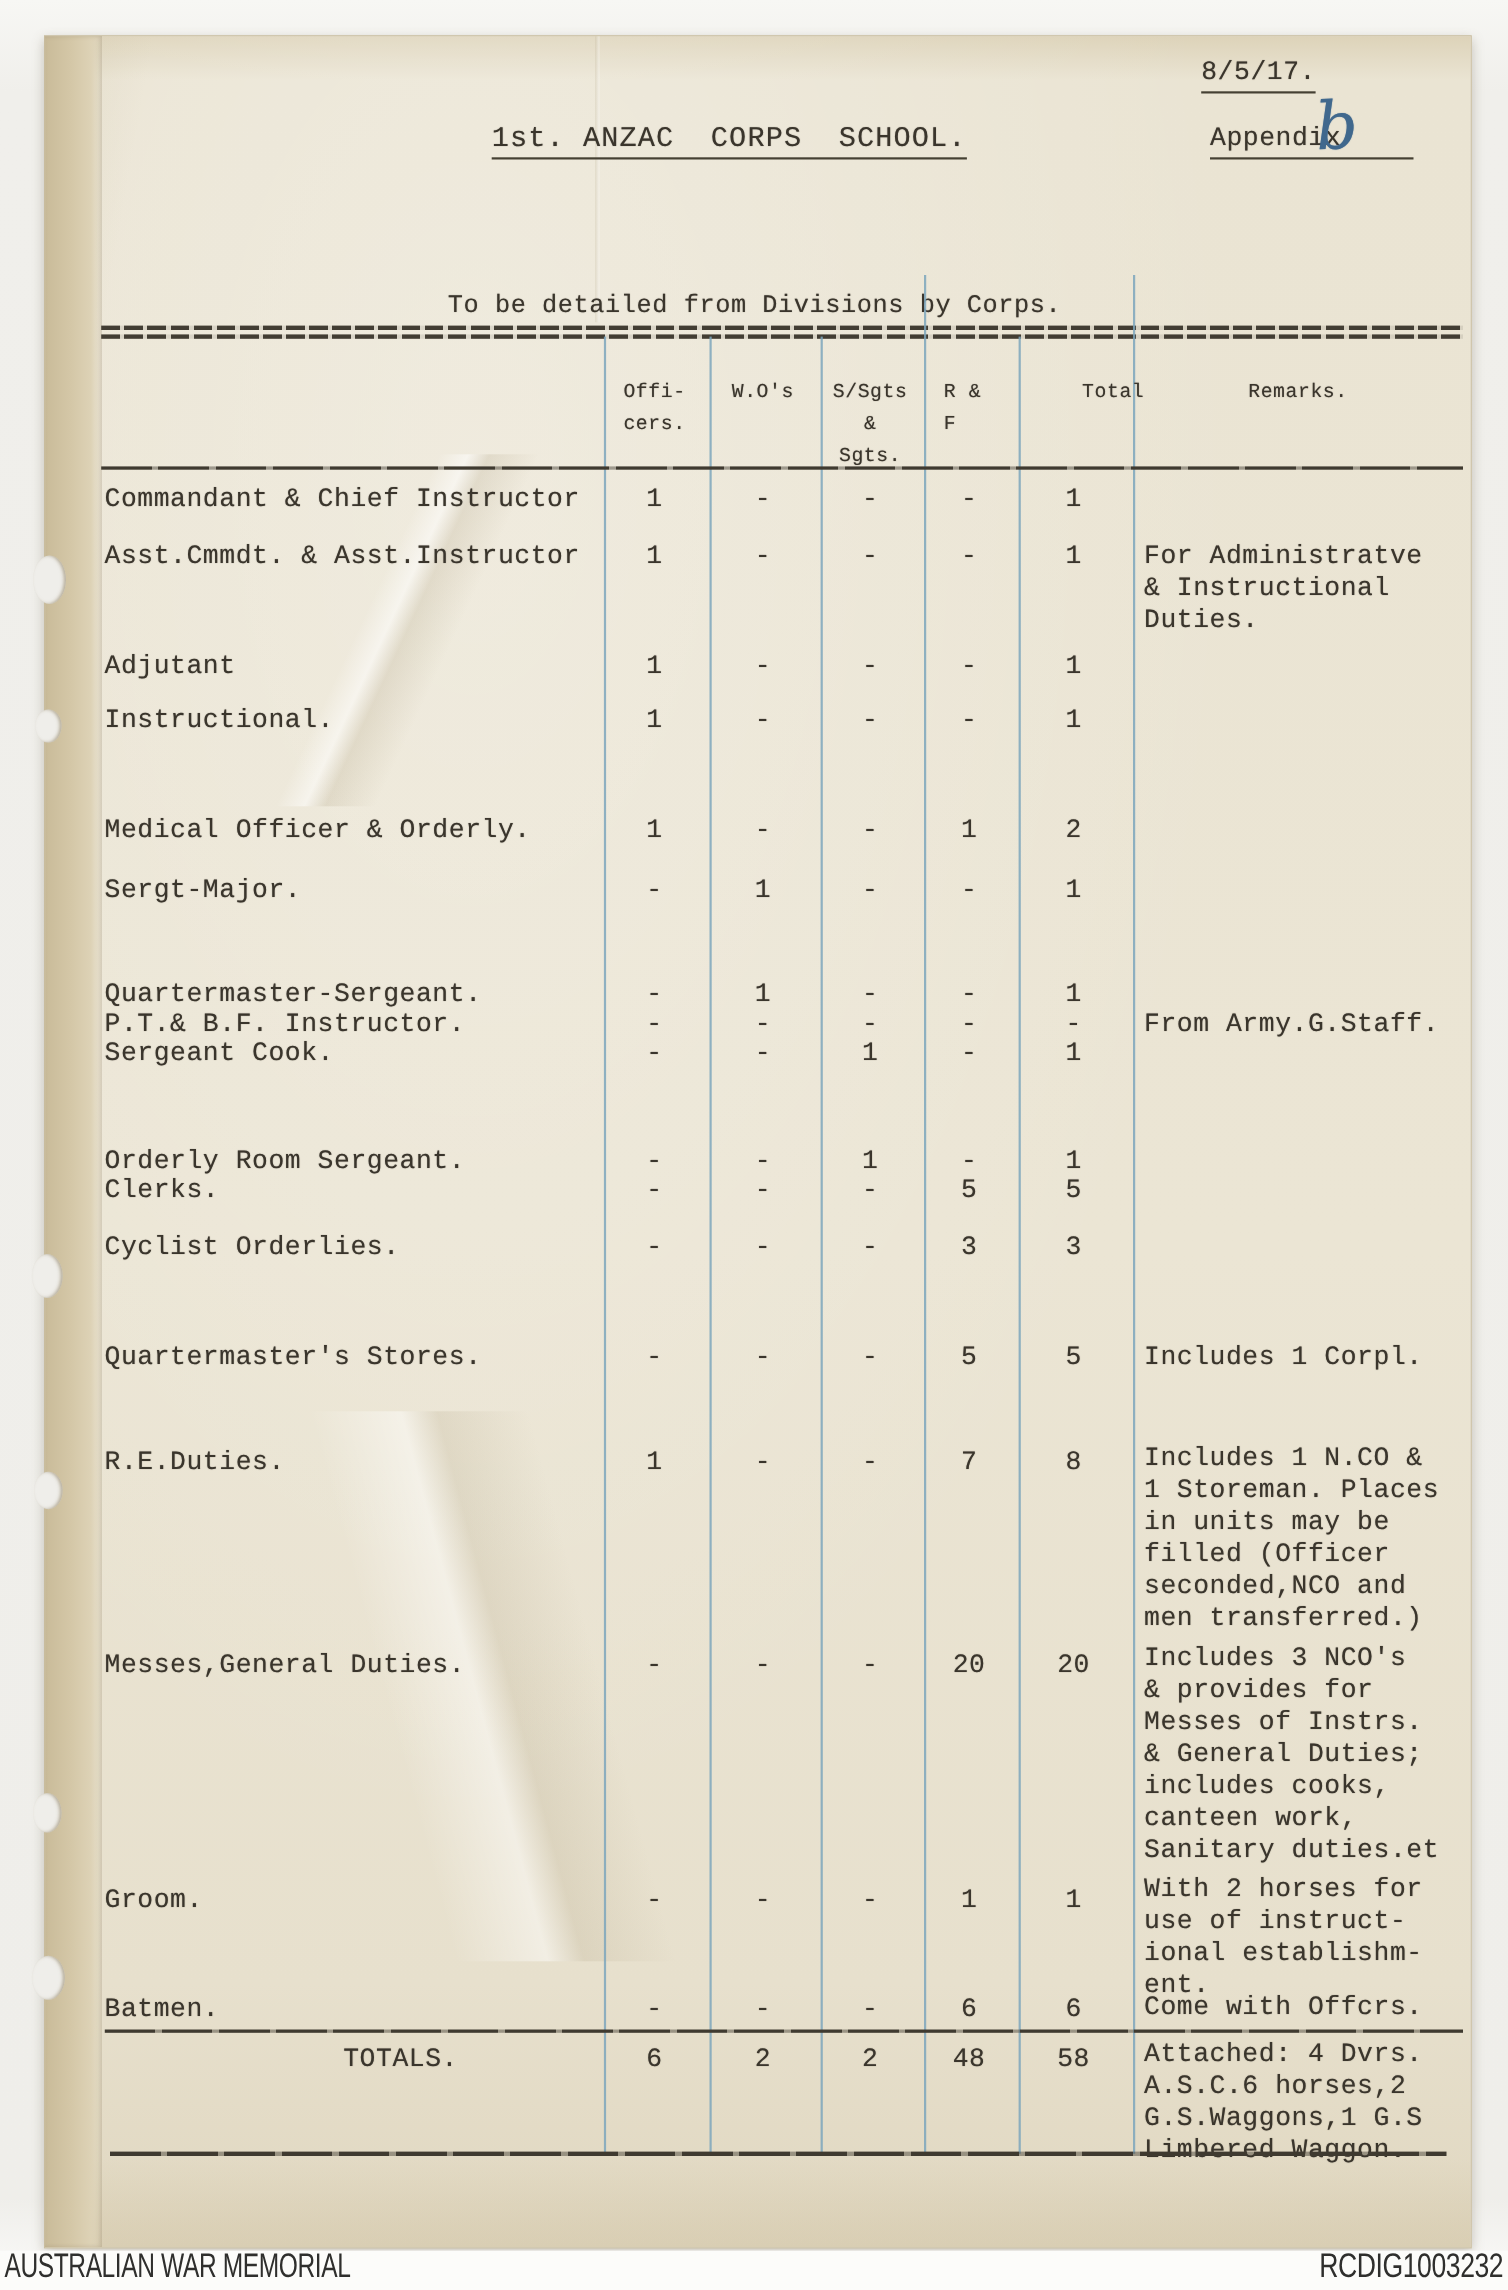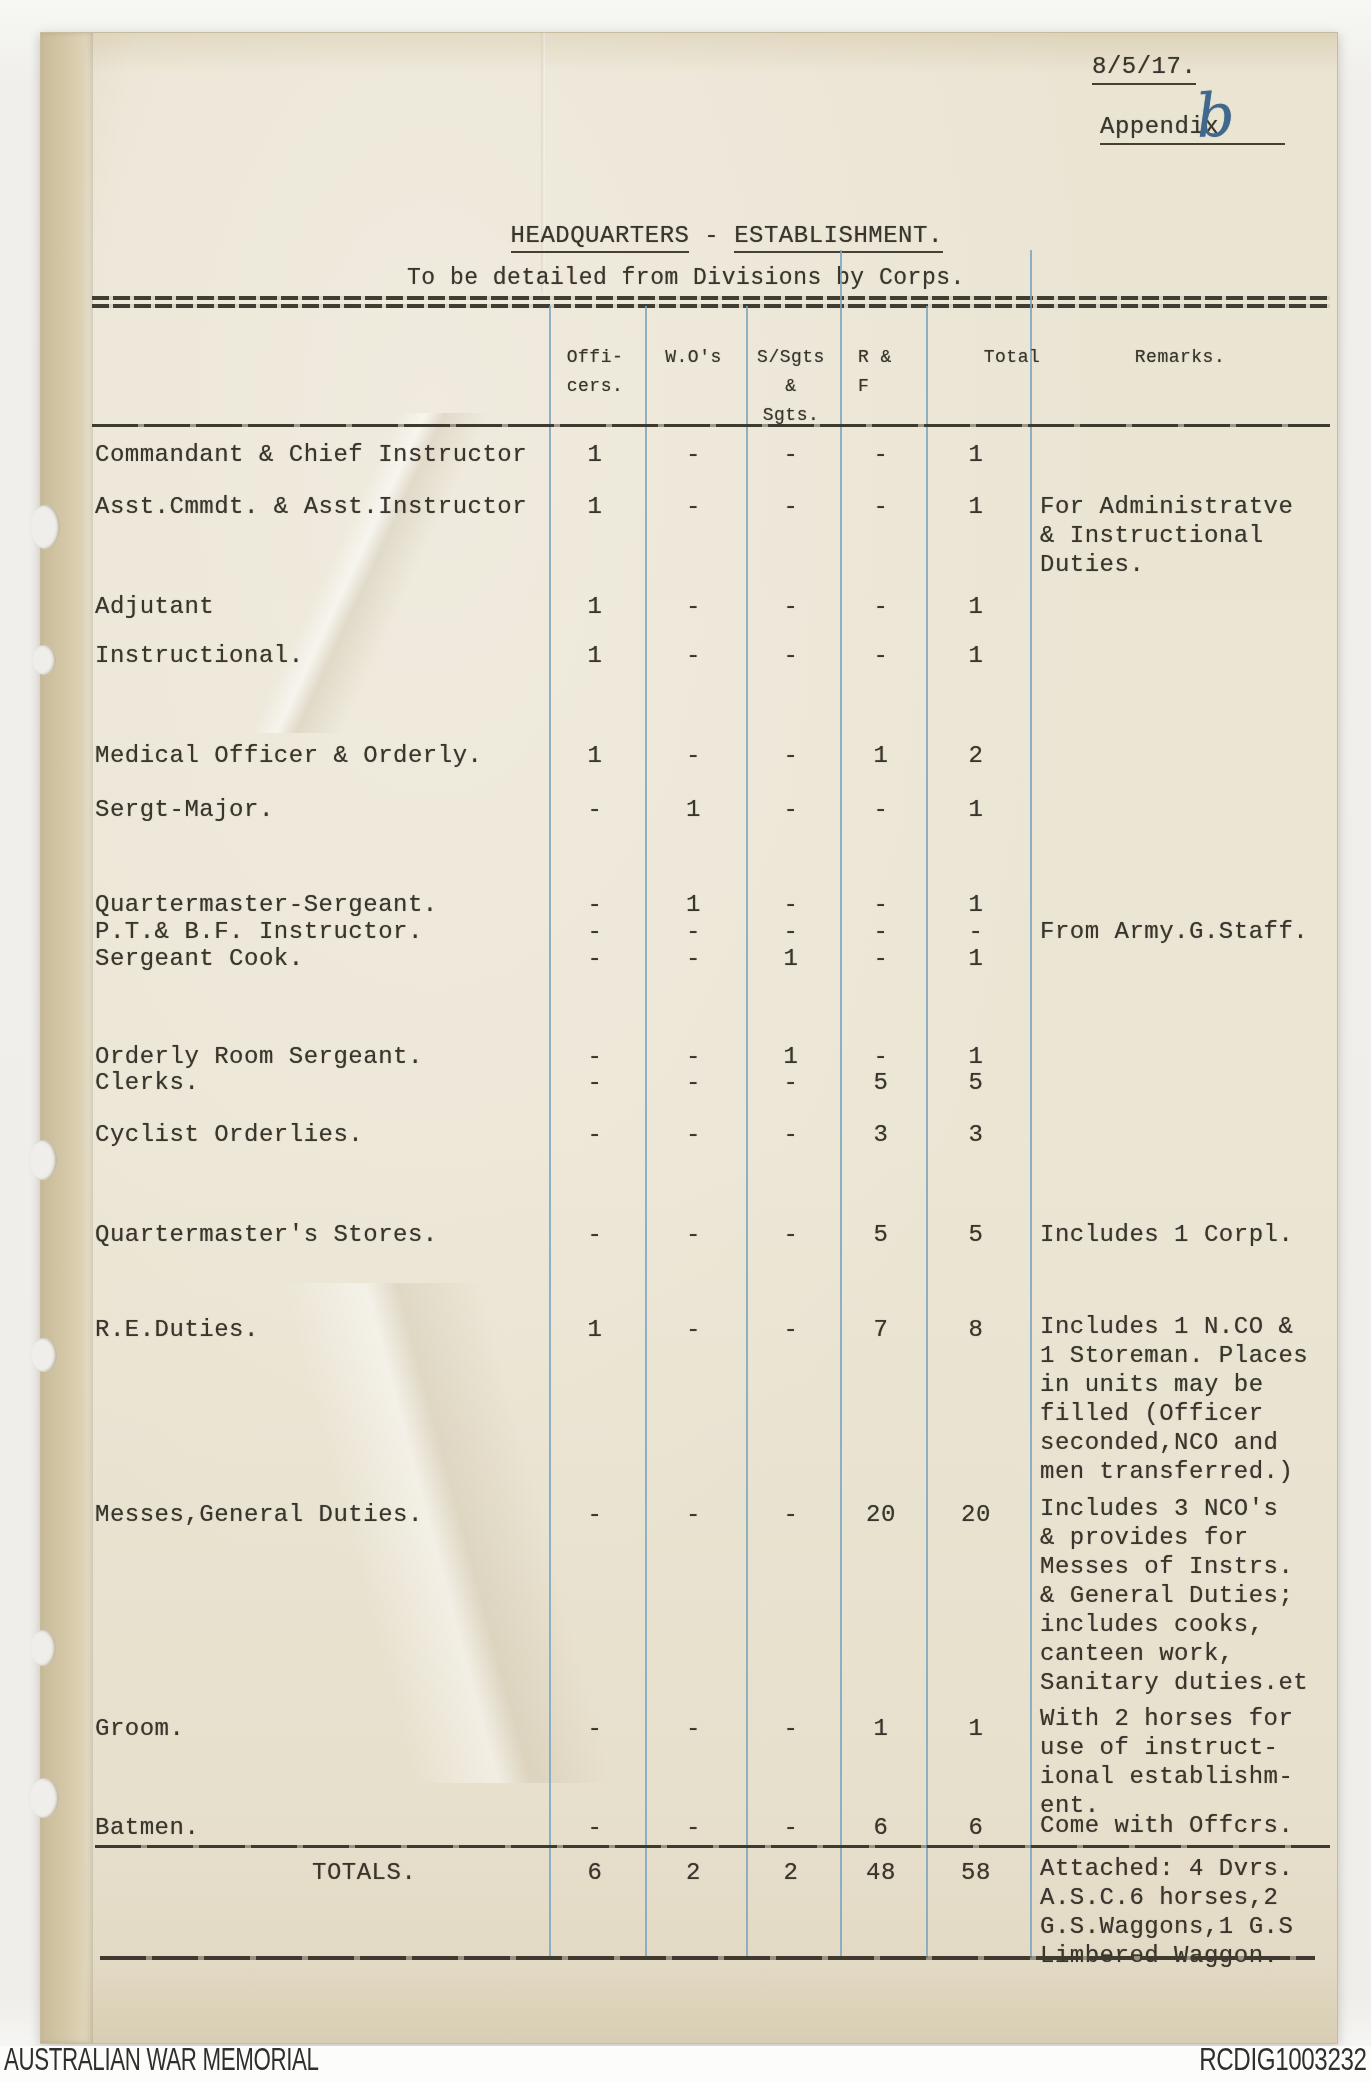--- a/index.html
+++ b/index.html
@@ -83,26 +83,24 @@
   </div>
 
   <div class="tear" style="left:30px;top:505px;width:30px;height:44px;"></div>
   <div class="tear" style="left:32px;top:645px;width:24px;height:30px;"></div>
   <div class="tear" style="left:29px;top:1140px;width:28px;height:40px;"></div>
   <div class="tear" style="left:31px;top:1338px;width:26px;height:34px;"></div>
   <div class="tear" style="left:30px;top:1630px;width:26px;height:36px;"></div>
   <div class="tear" style="left:29px;top:1778px;width:30px;height:40px;"></div>
 
   <div class="tw uline" style="left:1092px;top:52px;">8/5/17.</div>
+  <div class="tw title uline" style="left:447px;top:112px;">1st. ANZAC  CORPS  SCHOOL.</div>
   <div class="tw uline" style="left:1100px;top:112px;width:185px;">Appendix</div>
   <div id="appendix-b" style="left:1196px;top:80px;">b</div>
 
-  <div class="tw" style="left:451px;top:192px;">
-    <span class="uline">HEADQUARTERS</span><span> - </span><span class="uline">ESTABLISHMENT.</span>
-  </div>
 
   <div class="tw" style="left:407px;top:264px;font-size:23px;">To be detailed from Divisions by Corps.</div>
 
   <div class="dash2" style="top:296px;"></div>
   <div class="dash2" style="top:304px;"></div>
 
   <div class="vline" style="left:549px;"></div>
   <div class="vline" style="left:645px;"></div>
   <div class="vline" style="left:746px;"></div>
   <div class="vline" style="left:840px;top:250px;height:1708px;"></div>

